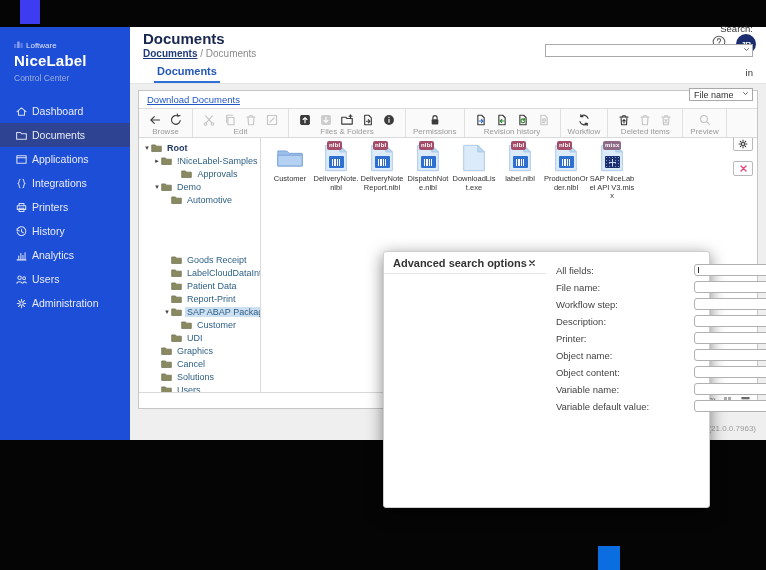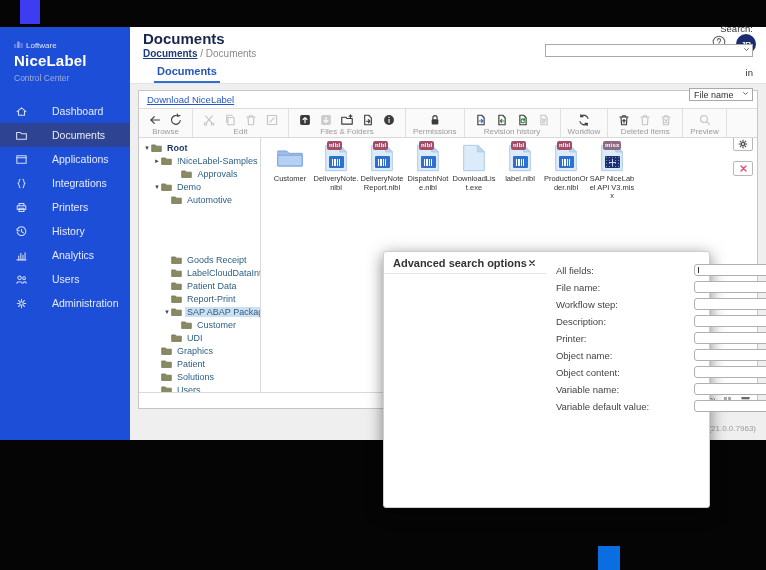--- a/index.html
+++ b/index.html
@@ -11,21 +11,21 @@
 
   .app{position:absolute;left:0;top:27px;width:766px;height:413px;display:flex;background:#fff;}
 
   
   .sidebar{width:130px;flex:none;background:#1d4ed8;color:#eef1fb;display:flex;flex-direction:column;}
   .logo{padding:13px 14px 8px;}
   .logo-brand{display:flex;align-items:center;gap:3px;font-size:8px;color:#dfe4f5;}
   .logo-product{font-size:15px;font-weight:bold;color:#fff;letter-spacing:.2px;margin-top:1px;}
   .logo-sub{font-size:8.5px;color:#9fb0dd;margin-top:4px;}
   .nav{margin-top:8px;}
-  .nitem{height:24px;display:flex;align-items:center;gap:24px;padding-left:14px;font-size:10.5px;color:#e8ebf7;cursor:default;}
+  .nitem{height:24px;display:flex;align-items:center;gap:4px;padding-left:14px;font-size:10.5px;color:#e8ebf7;cursor:default;}
   .nitem.active{background:#2e4492;}
   .nitem .nico{display:flex;width:14px;justify-content:center;}
 
   
   .main{flex:1;min-width:0;display:flex;flex-direction:column;background:#efeff0;}
   .hdr{height:33px;background:#fff;position:relative;flex:none;}
   .title{position:absolute;left:13px;top:3px;font-size:15px;color:#19274f;font-weight:bold;}
   .crumbs{position:absolute;left:13px;top:21px;font-size:10px;color:#8a8a8a;}
   .crumb-link{color:#203a78;font-weight:bold;text-decoration:underline;cursor:pointer;}
   .hdr-right{position:absolute;right:10px;top:7px;display:flex;align-items:center;gap:9px;}
@@ -237,21 +237,21 @@
       </div>
 
       <div class="tabrow">
         <div class="tab">Documents</div>
       </div>
 
       <div class="content">
         <div class="panel">
 
           <div class="searchrow">
-            <span class="dl-link">Download NiceLabel</span>
+            <span class="dl-link">Download Documents</span>
             <div class="scluster">
               <span class="slabel">Search:</span>
               <div class="sinput">
                   <span id="sinChev"><svg width="9" height="9" viewBox="0 0 16 16" fill="none" stroke="#555" stroke-width="1.6" stroke-linecap="round" stroke-linejoin="round">
                       <path d="M4.6 6.4 8 9.8l3.4-3.4"></path>
                     </svg></span>
                 </div>
               <span class="slabel">in</span>
               <div class="sselect">
                 <span>File name</span>
@@ -578,21 +578,21 @@
                   </span>
                   <span class="tlab">Graphics</span>
                 </div>
                 <div class="trow" style="padding-left: 12px;">
                   <span class="tarrow"></span>
                   <span class="tfold">
                     <svg width="11" height="10" viewBox="0 0 16 14">
                       <path d="M1 2.5h5.4L8 4.3h7V12H1z" fill="#8a8a62" stroke="#6a6a4c" stroke-width="1"></path>
                     </svg>
                   </span>
-                  <span class="tlab">Patient</span>
+                  <span class="tlab">Cancel</span>
                 </div>
                 <div class="trow" style="padding-left: 12px;">
                   <span class="tarrow"></span>
                   <span class="tfold">
                     <svg width="11" height="10" viewBox="0 0 16 14">
                       <path d="M1 2.5h5.4L8 4.3h7V12H1z" fill="#8a8a62" stroke="#6a6a4c" stroke-width="1"></path>
                     </svg>
                   </span>
                   <span class="tlab">Solutions</span>
                 </div>

